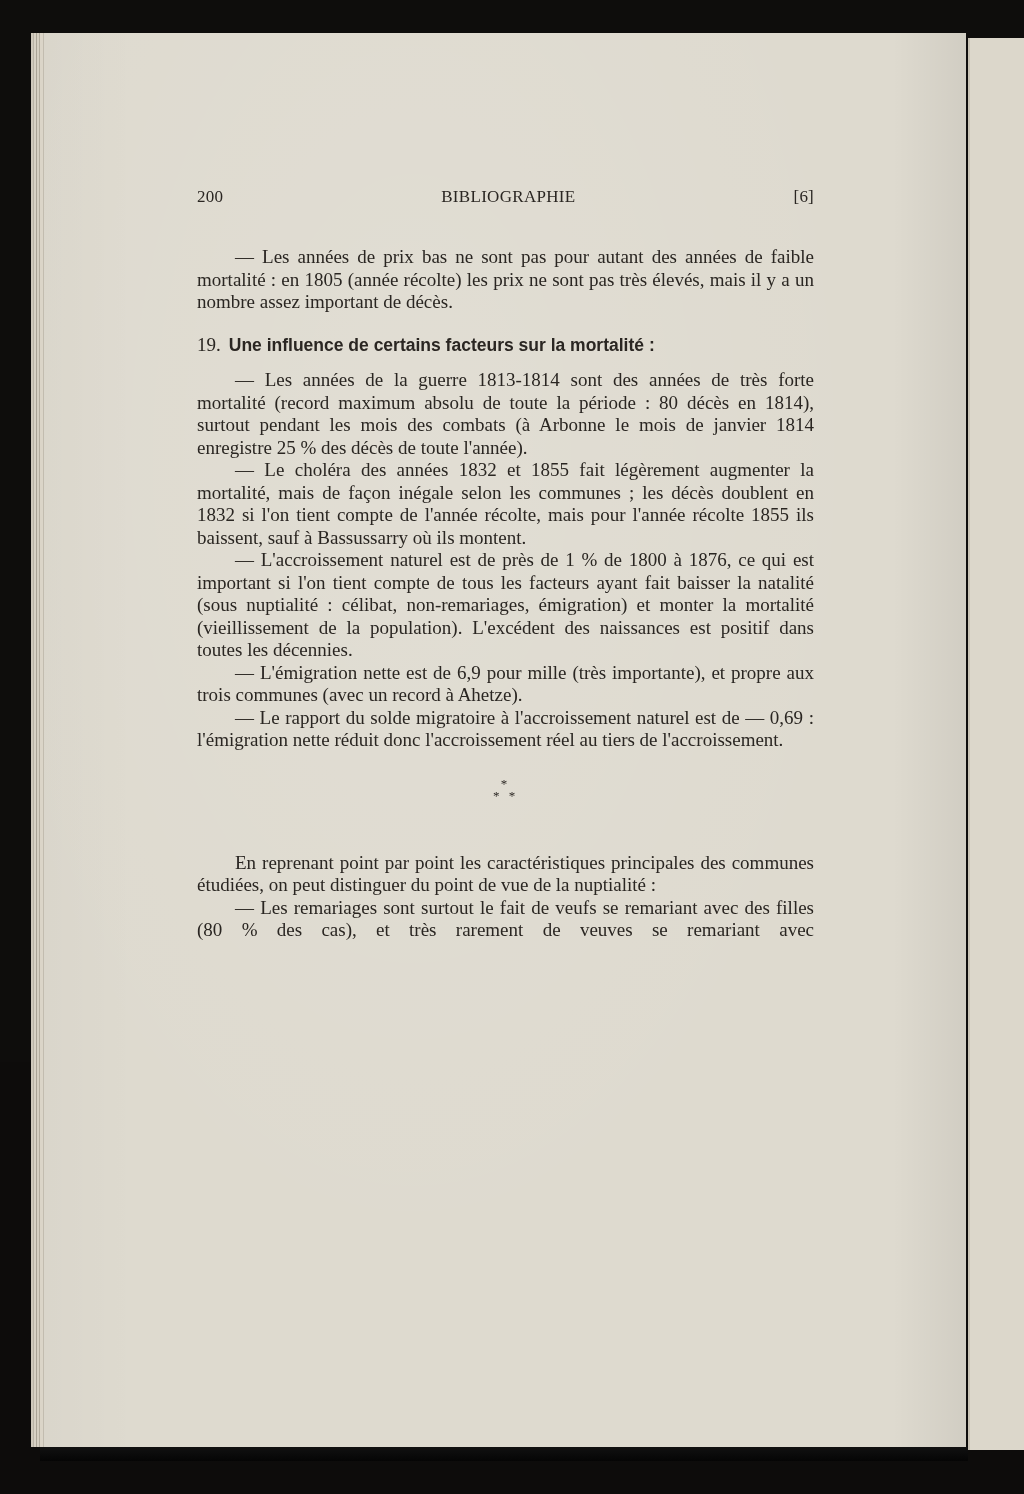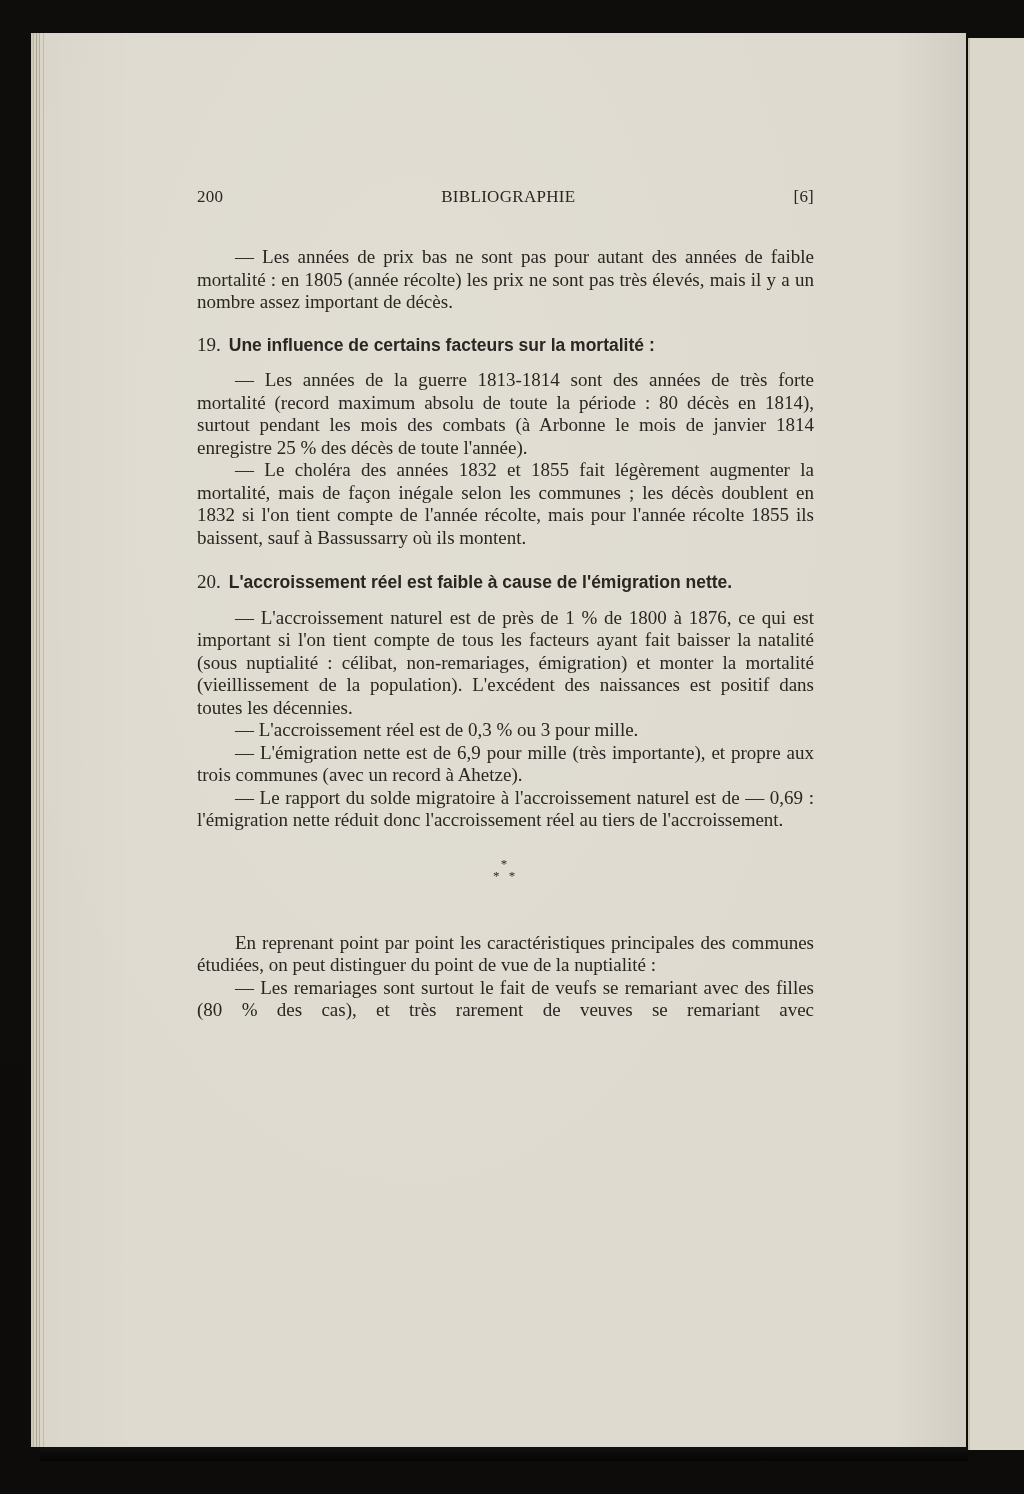--- a/index.html
+++ b/index.html
@@ -110,25 +110,21 @@
     </div>
 
     <p>— Les années de prix bas ne sont pas pour autant des années de faible mortalité : en 1805 (année récolte) les prix ne sont pas très éle­vés, mais il y a un nombre assez important de décès.</p>
 
     <div class="heading" style="margin-top:20px;">
       <span class="num">19.</span><span class="label">Une influence de certains facteurs sur la mortalité :</span>
     </div>
     <p>— Les années de la guerre 1813-1814 sont des années de très forte mortalité (record maximum absolu de toute la période : 80 décès en 1814), surtout pendant les mois des combats (à Arbonne le mois de janvier 1814 enregistre 25 % des décès de toute l'année).</p>
     <p>— Le choléra des années 1832 et 1855 fait légèrement augmenter la mortalité, mais de façon inégale selon les communes ; les décès doublent en 1832 si l'on tient compte de l'année récolte, mais pour l'année récolte 1855 ils baissent, sauf à Bassussarry où ils montent.</p>
 
-    <div class="heading">
-      <span class="num">20.</span><span class="label">L'accroissement réel est faible à cause de l'émigration nette.</span>
-    </div>
     <p>— L'accroissement naturel est de près de 1 % de 1800 à 1876, ce qui est important si l'on tient compte de tous les facteurs ayant fait baisser la natalité (sous nuptialité : célibat, non-remariages, émigra­tion) et monter la mortalité (vieillissement de la population). L'excé­dent des naissances est positif dans toutes les décennies.</p>
-    <p>— L'accroissement réel est de 0,3 % ou 3 pour mille.</p>
     <p>— L'émigration nette est de 6,9 pour mille (très importante), et propre aux trois communes (avec un record à Ahetze).</p>
     <p>— Le rapport du solde migratoire à l'accroissement naturel est de — 0,69 : l'émigration nette réduit donc l'accroissement réel au tiers de l'accroissement.</p>
 
     <div class="asterism">
       <div>*</div>
       <div>* *</div>
     </div>
 
     <div class="spacer-large"></div>
 

